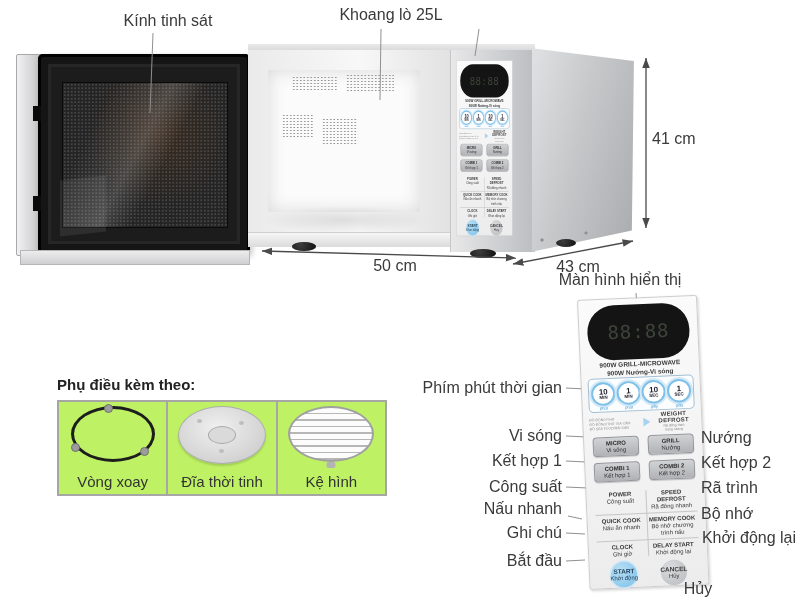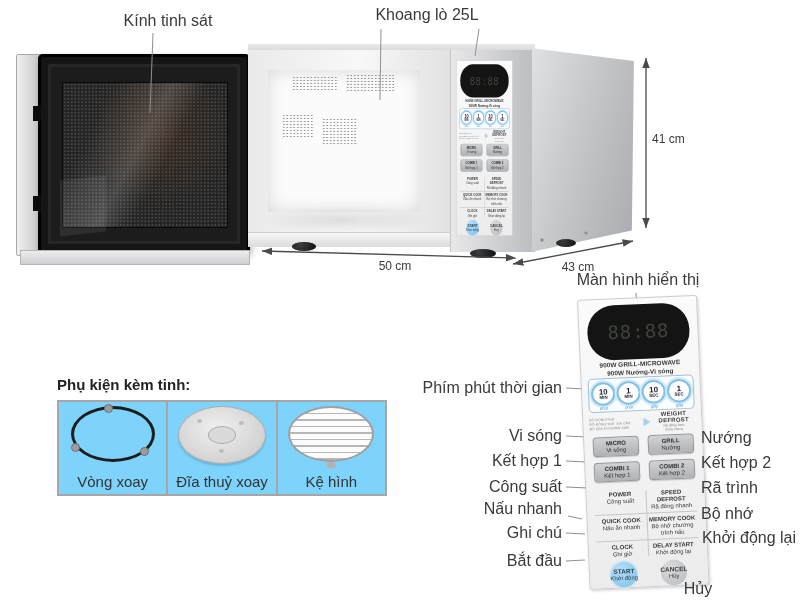--- a/index.html
+++ b/index.html
@@ -2,21 +2,21 @@
 <html><head>
 <meta charset="utf-8">
 <style>
   html,body{margin:0;padding:0;background:#fff;}
   .stage{position:relative;width:800px;height:600px;background:#fff;overflow:hidden;
          font-family:"Liberation Sans",sans-serif;color:#333;}
   .abs{position:absolute;}
 
   
   .callout{position:absolute;font-size:16px;color:#3a3a3a;text-align:center;line-height:18px;}
-  .dim{position:absolute;font-size:12px;color:#3a3a3a;text-align:center;line-height:18px;}
+  .dim{position:absolute;font-size:16px;color:#3a3a3a;text-align:center;line-height:18px;}
 
   
   .hinge{left:16px;top:54px;width:24px;height:200px;background:linear-gradient(90deg,#f1f1f2,#c4c4c6);
          border:1px solid #a8a8aa;border-radius:2px;}
   .door{left:38px;top:54px;width:212px;height:200px;background:#151515;border-radius:5px;
         box-shadow:inset 0 0 0 3px #000,2px 3px 6px rgba(0,0,0,.25);}
   .door-frame{position:absolute;left:10px;top:10px;right:10px;bottom:10px;border:3px solid #262626;background:#1c1c1c;}
   .door-window{position:absolute;left:24px;top:28px;width:164px;height:144px;background:#242424;
         background-image:
           linear-gradient(118deg,transparent 22%,rgba(255,255,255,.09) 38%,rgba(255,255,255,.15) 46%,transparent 60%),
@@ -43,21 +43,21 @@
   .sidepanel{left:532px;top:44px;width:104px;height:212px;
         background:linear-gradient(105deg,#e0e1e3,#c6c7c9 45%,#a9aaad);
         clip-path:polygon(0% 2%,98% 8%,96% 88%,0% 98%);}
   .screw{position:absolute;width:4px;height:4px;border-radius:50%;background:#8a8a8a;box-shadow:inset 0 0 1px #fff;}
   .topstrip{left:248px;top:44px;width:287px;height:8px;background:linear-gradient(#e9e9ea,#d6d6d8);}
   .foot{position:absolute;border-radius:50%;background:radial-gradient(circle at 35% 30%,#3c3c3c,#101010);}
 
   
   .acc-title{position:absolute;left:57px;top:376px;font-size:15px;font-weight:700;color:#222;}
   .acc-box{position:absolute;left:57px;top:400px;width:326px;height:92px;border:2px solid #a6a6a6;
-        display:flex;background:#7dd3fc;text-align:right;}
+        display:flex;background:#bef264;text-align:right;}
   .acc-cell{flex:1;border-right:2px solid #a6a6a6;display:flex;flex-direction:column;align-items:center;
         justify-content:flex-end;padding:4px 2px;position:relative;}
   .acc-cell:last-child{border-right:none;}
   .acc-caption{font-size:15px;color:#333;line-height:17px;}
   .icon-ring{position:absolute;left:50%;top:32px;transform:translate(-50%,-50%);width:78px;height:50px;
         border:3px solid #1d1d1d;border-radius:50%;}
   .roller{position:absolute;width:7px;height:7px;border-radius:50%;background:#9c9c9c;border:1px solid #6f6f6f;}
   .icon-plate{position:absolute;left:50%;top:33px;transform:translate(-50%,-50%);width:86px;height:56px;border-radius:50%;
         background:radial-gradient(ellipse at 45% 38%,#f0f0f0,#d3d3d4 70%,#c3c3c5);
         border:1px solid #adadad;box-shadow:0 2px 2px rgba(0,0,0,.15);}
@@ -306,45 +306,45 @@
 
     <line x1="670" y1="437" x2="697" y2="437" stroke="#909090" stroke-width="1"></line>
     <line x1="670" y1="462" x2="697" y2="462" stroke="#909090" stroke-width="1"></line>
     <line x1="668" y1="487" x2="697" y2="487" stroke="#909090" stroke-width="1"></line>
     <line x1="666" y1="513" x2="697" y2="513" stroke="#909090" stroke-width="1"></line>
     <line x1="664" y1="537" x2="697" y2="537" stroke="#909090" stroke-width="1"></line>
     <polyline points="668,563 697,567 697,580" fill="none" stroke="#909090" stroke-width="1"></polyline>
   </svg>
 
   <div class="callout" style="left:108px;top:12px;width:120px;">Kính tinh sát</div>
-  <div class="callout" style="left:336px;top:6px;width:110px;margin-left:36px;">Khoang lò 25L</div>
-  <div class="callout" style="left:573px;top:271px;width:130px;">Màn hình hiển thị</div>
+  <div class="callout" style="left:336px;top:6px;width:110px;">Khoang lò 25L</div>
+  <div class="callout" style="left:555px;top:271px;width:130px;">Màn hình hiển thị</div>
 
   <div class="dim" style="left:355px;top:257px;width:80px;">50 cm</div>
   <div class="dim" style="left:543px;top:258px;width:70px;">43 cm</div>
   <div class="dim" style="left:652px;top:130px;width:60px;text-align:left;">41 cm</div>
 
-  <div class="acc-title">Phụ kiện kèm tinh:</div>
+  <div class="acc-title">Phụ điều kèm theo:</div>
   <div class="acc-box">
     <div class="acc-cell">
       <div class="icon-ring">
         <div class="roller" style="left:30px;top:-5px;"></div>
         <div class="roller" style="left:-3px;top:34px;"></div>
         <div class="roller" style="left:66px;top:38px;"></div>
       </div>
       <div class="acc-caption">Vòng xoay</div>
     </div>
     <div class="acc-cell">
       <div class="icon-plate">
         <div class="plate-hub"></div>
         <div class="dimple" style="left:18px;top:12px;"></div>
         <div class="dimple" style="left:60px;top:14px;"></div>
         <div class="dimple" style="left:40px;top:42px;"></div>
       </div>
-      <div class="acc-caption">Đĩa thuỷ xoay</div>
+      <div class="acc-caption">Đĩa thời tinh</div>
     </div>
     <div class="acc-cell">
       <div class="icon-rack"></div>
       <div class="rack-foot"></div>
       <div class="acc-caption">Kệ hình</div>
     </div>
   </div>
 
   <div class="panel big" id="panel-big">
     <div class="pdisplay">

